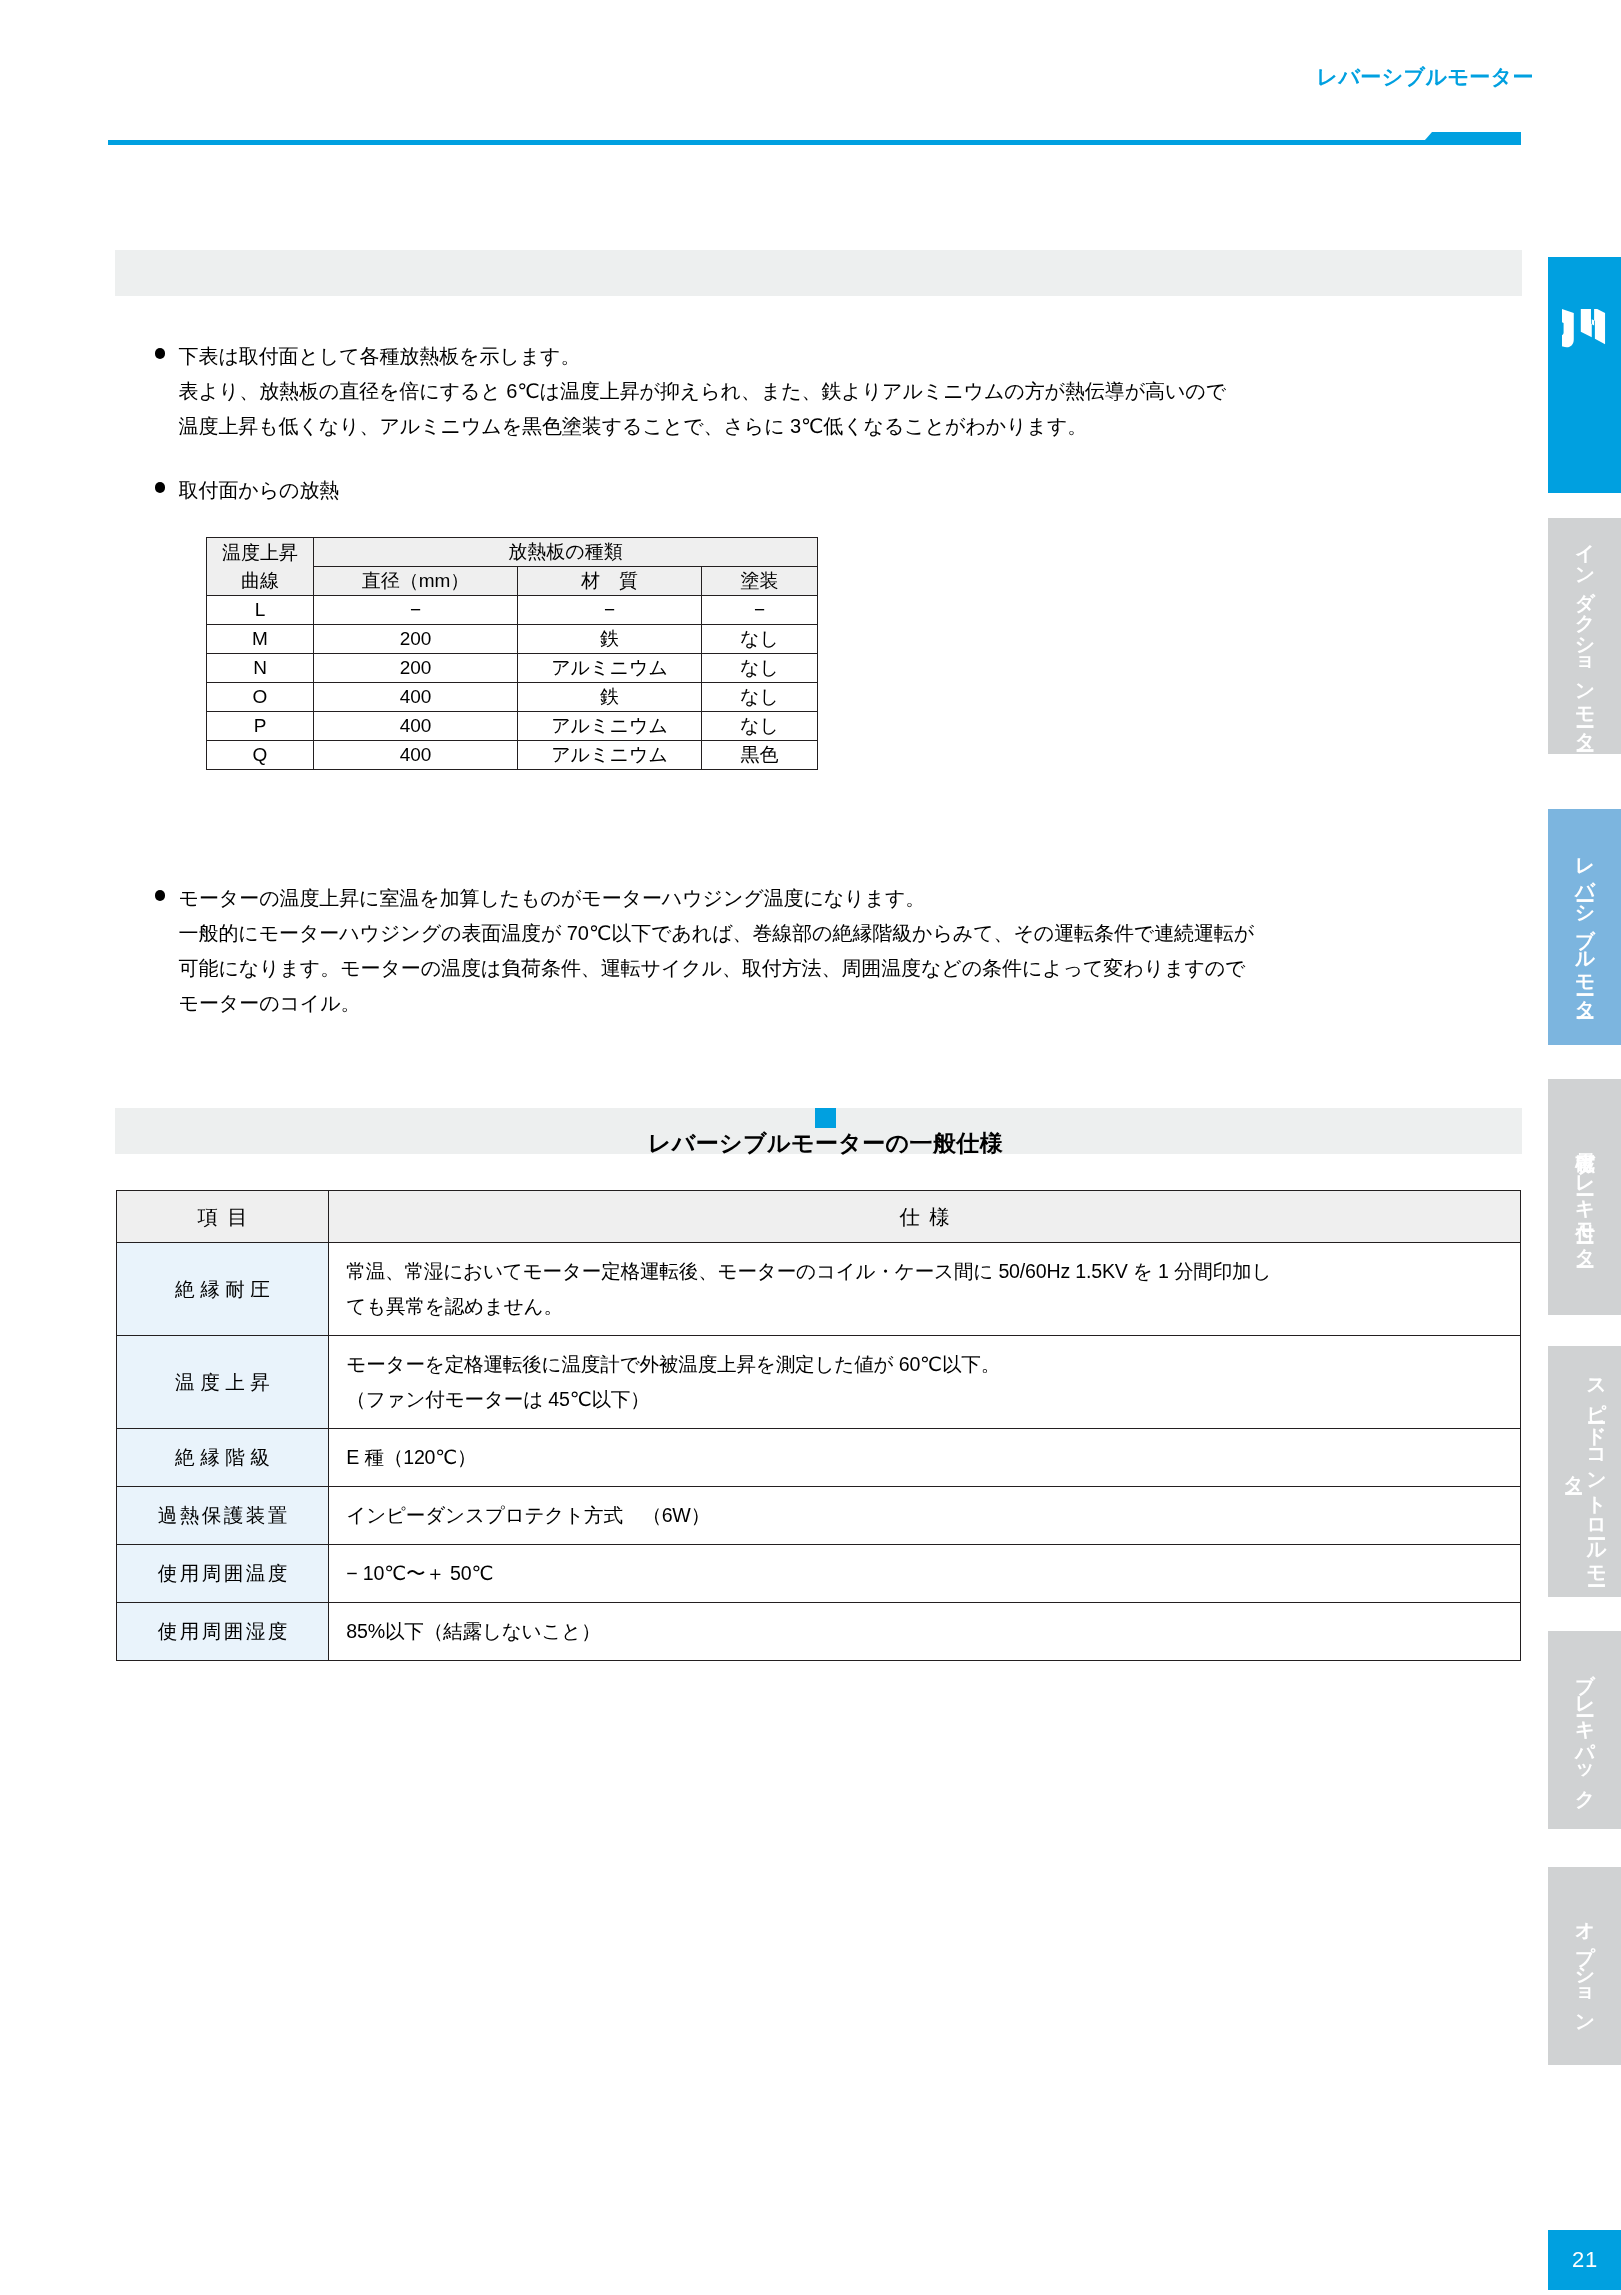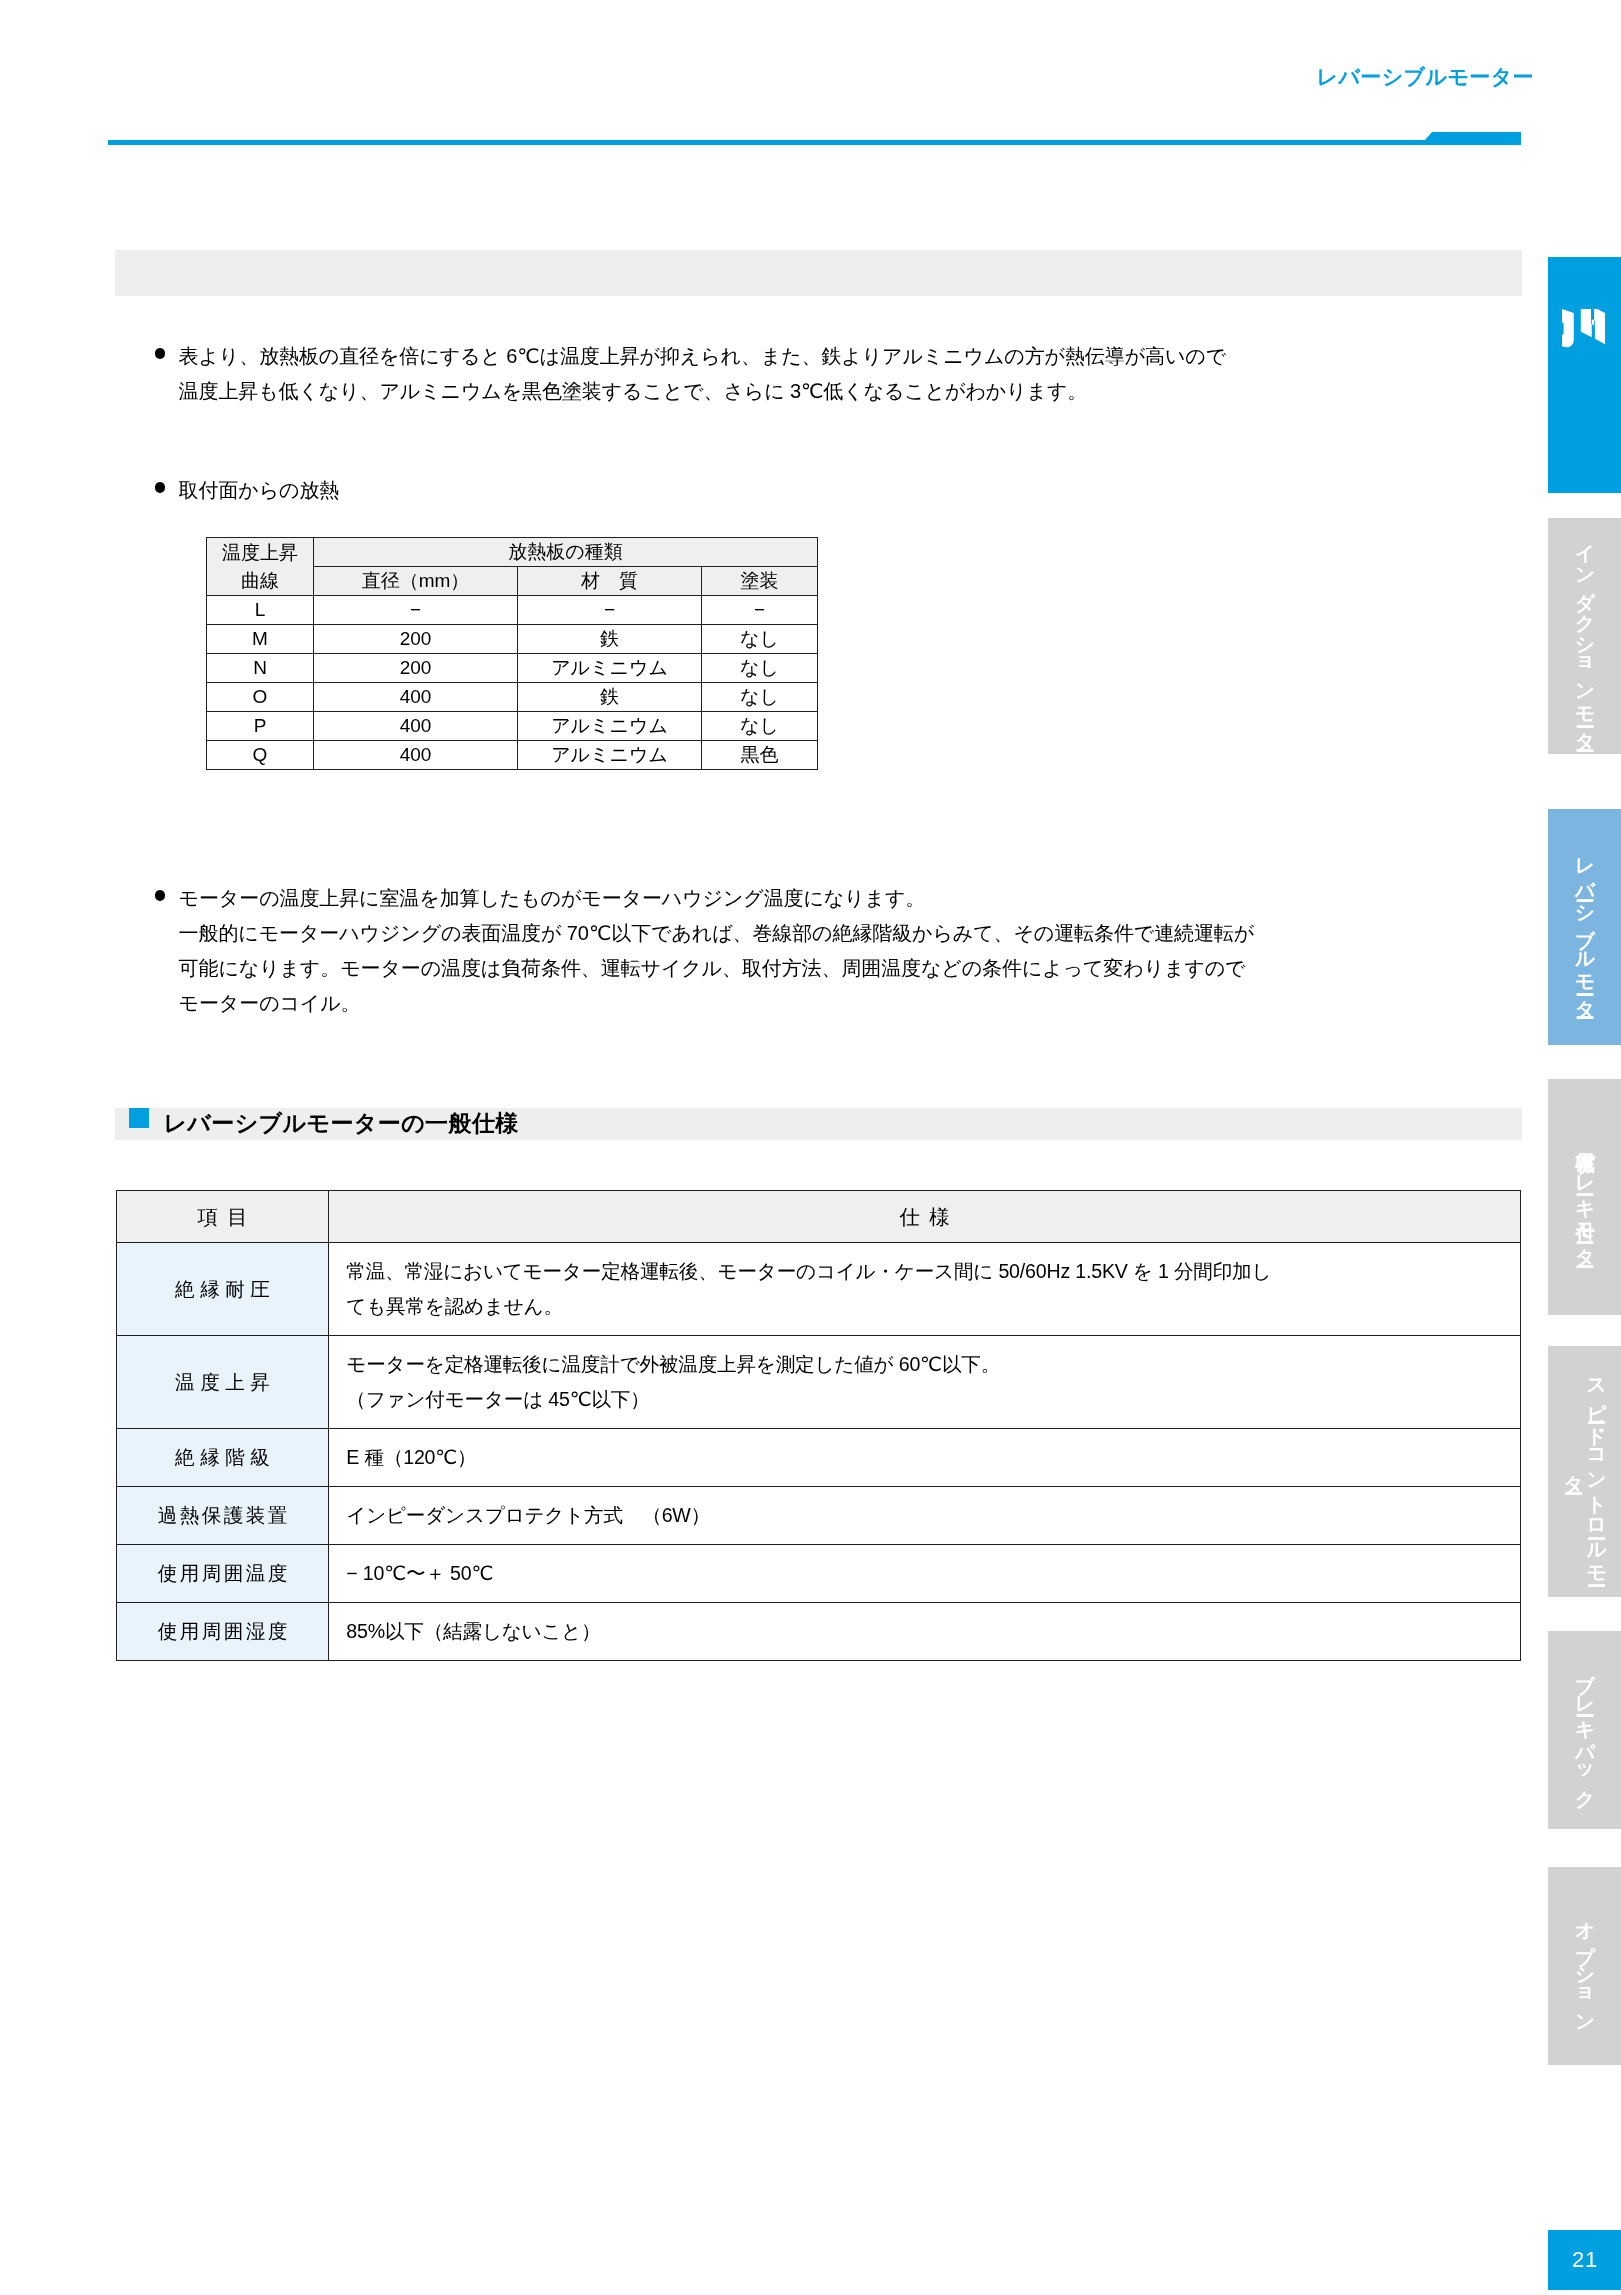--- a/index.html
+++ b/index.html
@@ -124,24 +124,25 @@
     height: 58px;
     line-height: 27.5px;
   }
 
   
   .section-heading {
     position: absolute;
     left: 115px;
     top: 1108px;
     width: 1407px;
-    height: 32px;
+    height: 46px;
     background: #EDEFEF;
     display: flex;
-    align-items: flex-start;
+    align-items: center;
+    flex-direction: column;
   }
   .section-heading .sq {
     width: 20.4px;
     height: 20.4px;
     background: #00A0E0;
     margin-left: 14px;
     flex: 0 0 auto;
   }
   .section-heading .txt {
     margin-left: 14px;
@@ -256,20 +257,21 @@
     <div class="header-title">レバーシブルモーター</div>
     <div class="header-rule"></div>
     <div class="header-rule-wedge"></div>
   </div>
 
   <div class="top-grey-bar"></div>
 
   <div class="bullet-block" id="blk-1">
     <span class="bullet-dot"></span>
     <div class="lines">
+      <p>下表は取付面として各種放熱板を示します。</p>
       <p>表より、放熱板の直径を倍にすると 6℃は温度上昇が抑えられ、また、鉄よりアルミニウムの方が熱伝導が高いので</p>
       <p>温度上昇も低くなり、アルミニウムを黒色塗装することで、さらに 3℃低くなることがわかります。</p>
     </div>
   </div>
 
   <div class="bullet-block" id="blk-2">
     <span class="bullet-dot"></span>
     <div class="lines">
       <p>取付面からの放熱</p>
     </div>

